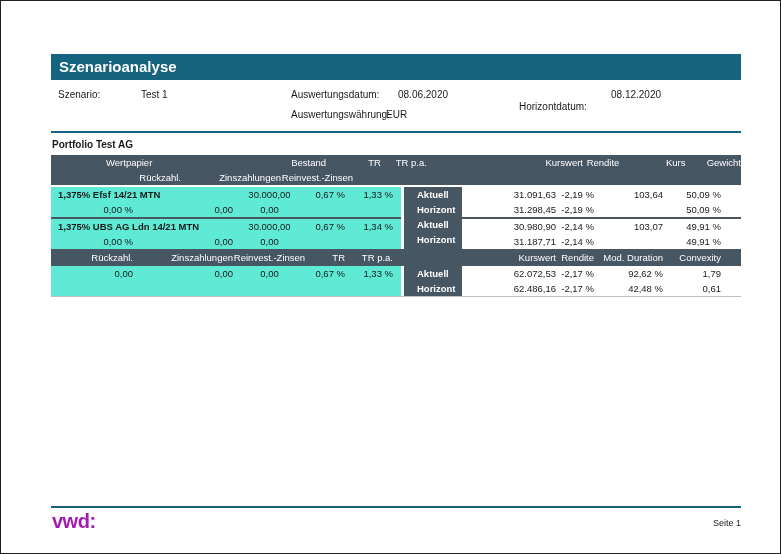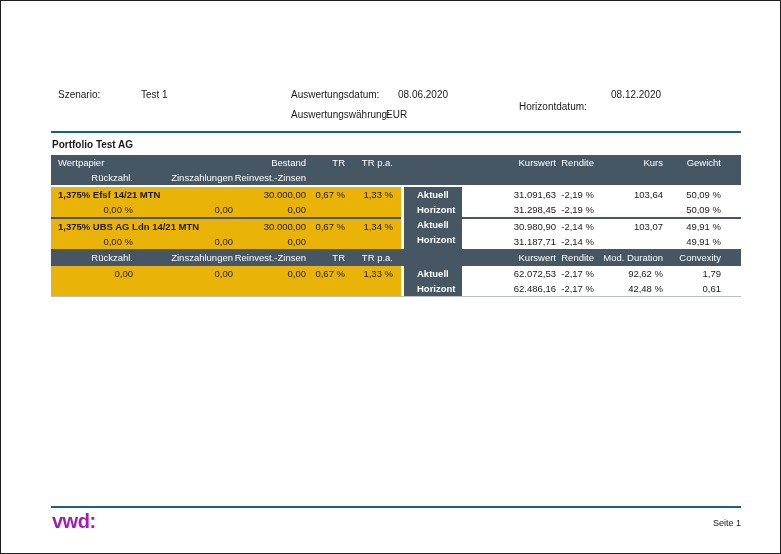--- a/index.html
+++ b/index.html
@@ -23,50 +23,53 @@
 
   
   .teal-line { position:absolute; left:50px; width:690px; height:2px; background:#15637F; }
 
   .ptitle { position:absolute; left:51px; top:138px; font-size:10px; font-weight:bold; }
 
   
   .tbl { position:absolute; left:50px; top:154px; width:690px; font-size:9.5px; }
   .tr { display:flex; height:15px; line-height:15px; white-space:nowrap; }
   .c  { text-align:right; box-sizing:border-box; }
-  .cl1{ width:82px; }  .cl2{ width:100px; } .cl3{ width:73px; }
+  .cl1{ width:82px; }  .cl2{ width:100px; } .cl3{ width:73px;text-align:center; }
   .cl4{ width:39px; }  .cl5{ width:48px; }
   .namecol{ width:182px; text-align:left; padding-left:7px; box-sizing:border-box; }
   .hspace{ width:69px; }
   .cr1{ width:94px; } .cr2{ width:38px; } .cr3{ width:69px; } .cr4{ width:58px; }
 
-  .thead1 { background:#475663; color:#ffffff; height:30px; }
+  .thead1 { background:#475663; color:#ffffff; height:30px;padding-left:48px; }
   .thead2 { background:#475663; color:#ffffff; height:17px; }
   .thead2 .tr { height:17px; line-height:17px; }
 
   .grp { display:flex; }
   .grp1 { margin-top:2px; }
-  .gleft  { width:350px; background:#eab308; }
+  .gleft  { width:350px; background:#5eead4; }
   .ggap   { width:3px;  background:#ffffff; }
   .glbl   { width:58px; background:#475663; color:#ffffff; font-weight:bold; box-sizing:border-box; padding-left:13px; }
   .gright { width:279px; background:#ffffff; }
   .grp2 .gleft, .grp2 .gright { border-top:2px solid #475663; }
   .summary { border-bottom:1px solid #b9bec3; }
   .bold { font-weight:bold; }
 
   
   .vwd-logo { position:absolute; left:51px; top:509px; font-size:20px; font-weight:bold;
               color:#a21caf; letter-spacing:-0.5px; }
   .seite { position:absolute; left:50px; top:517px; width:690px; text-align:right; font-size:9px; }
 </style>
 </head>
 <body>
 
 <div class="page">
 
+  <div class="titlebar">
+    <span>Szenarioanalyse</span>
+  </div>
 
   <span class="abs meta" style="left:57px; top:88px;">Szenario:</span>
   <span class="abs meta" style="left:140px; top:88px;">Test 1</span>
   <span class="abs meta" style="left:290px; top:88px;">Auswertungsdatum:</span>
   <span class="abs meta" style="left:397px; top:88px;">08.06.2020</span>
   <span class="abs meta" style="left:518px; top:100px;">Horizontdatum:</span>
   <span class="abs meta" style="left:610px; top:88px;">08.12.2020</span>
   <span class="abs meta" style="left:290px; top:108px;">Auswertungswährung:</span>
   <span class="abs meta" style="left:385px; top:108px;">EUR</span>
 

